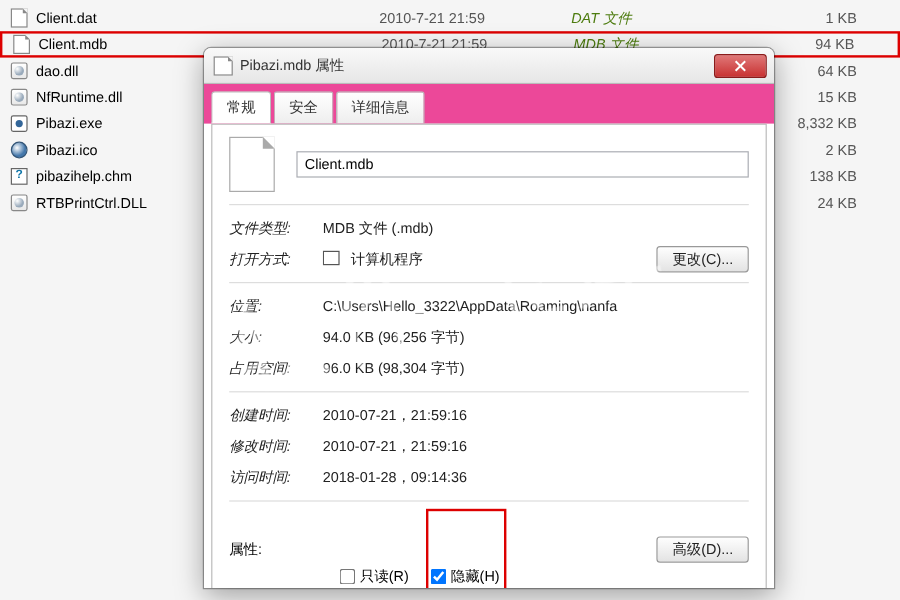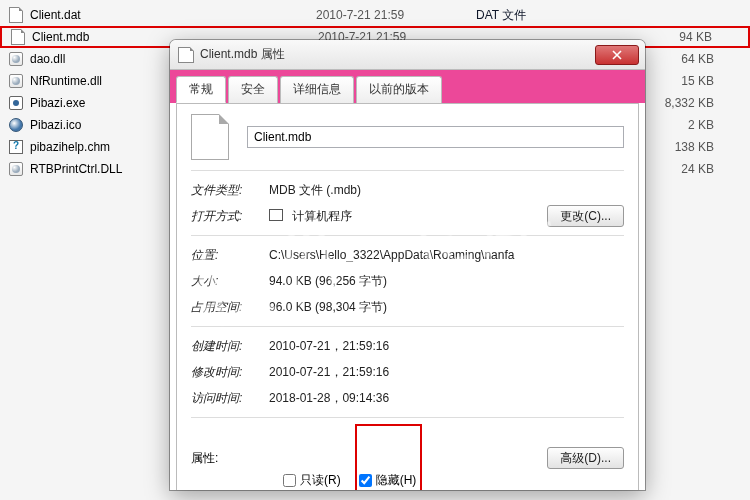--- a/index.html
+++ b/index.html
@@ -4,21 +4,21 @@
 <style>
 * { box-sizing: border-box; margin: 0; padding: 0; font-family: "Microsoft YaHei", "SimSun", Tahoma, sans-serif; }
 body { width: 750px; height: 500px; background: #f5f5f5; position: relative; overflow: hidden; font-size: 12px; color: #000; }
 
 
 .file-list { position: absolute; left: 0; top: 0; width: 750px; padding: 4px 0; }
 .file-row { display: flex; align-items: center; height: 22px; padding: 0 6px; }
 .file-row .icon-cell { width: 20px; text-align: center; }
 .file-row .name-cell { flex: 0 0 290px; padding-left: 4px; white-space: nowrap; overflow: hidden; }
 .file-row .date-cell { flex: 0 0 160px; color: #555; }
-.file-row .type-cell { flex: 0 0 120px; color: #0f172a; }
+.file-row .type-cell { flex: 0 0 120px; color: #4d7c0f; font-style: italic; }
 .file-row .size-cell { flex: 1; text-align: right; padding-right: 30px; color: #555; }
 .highlight-red { border: 2px solid #d00; }
 .file-icon-generic { width: 14px; height: 16px; display: inline-block; border: 1px solid #888; background: #fff; position: relative; vertical-align: middle; }
 .file-icon-generic::after { content: ""; position: absolute; top: -1px; right: -1px; border-top: 4px solid #f5f5f5; border-left: 4px solid #888; }
 .file-icon-dll { width: 14px; height: 14px; display: inline-block; background: linear-gradient(#fff,#e8e8e8); border: 1px solid #888; border-radius: 2px; vertical-align: middle; position: relative; }
 .file-icon-dll::after { content: ""; position: absolute; width: 8px; height: 8px; left: 2px; top: 2px; background: radial-gradient(circle at 30% 30%, #fff, #9ab 60%); border-radius: 50%; }
 .file-icon-exe { width: 14px; height: 14px; display: inline-block; background: #fff; border: 1px solid #666; border-radius: 2px; vertical-align: middle; position: relative; }
 .file-icon-exe::before { content: ""; position: absolute; width: 6px; height: 6px; left: 3px; top: 3px; background: #369; border-radius: 50%; }
 .file-icon-chm { width: 14px; height: 14px; display: inline-block; background: #fff; border: 1px solid #666; vertical-align: middle; position: relative; }
 .file-icon-chm::before { content: "?"; position: absolute; left: 3px; top: -1px; font-size: 10px; color: #17a; font-weight: bold; }
@@ -62,25 +62,27 @@
 </style>
 </head>
 <body>
 
 <div class="file-list" id="file-list-container">
     <div class="file-row">
       <span class="icon-cell"><span class="file-icon-generic"></span></span>
       <span class="name-cell">Client.dat</span>
       <span class="date-cell">2010-7-21 21:59</span>
       <span class="type-cell">DAT 文件</span>
+      <span class="size-cell">1 KB</span>
     </div>
     <div class="file-row highlight-red">
       <span class="icon-cell"><span class="file-icon-generic"></span></span>
       <span class="name-cell">Client.mdb</span>
       <span class="date-cell">2010-7-21 21:59</span>
+      <span class="type-cell">MDB 文件</span>
       <span class="size-cell">94 KB</span>
     </div>
     <div class="file-row">
       <span class="icon-cell"><span class="file-icon-dll"></span></span>
       <span class="name-cell">dao.dll</span>
       <span class="date-cell"></span>
       <span class="type-cell"></span>
       <span class="size-cell">64 KB</span>
     </div>
     <div class="file-row">
@@ -116,33 +118,32 @@
       <span class="name-cell">RTBPrintCtrl.DLL</span>
       <span class="date-cell"></span>
       <span class="type-cell"></span>
       <span class="size-cell">24 KB</span>
     </div>
   </div>
 
 <div class="dialog">
   <div class="titlebar">
     <span class="tb-icon file-icon-generic"></span>
-    <span class="tb-title">Client.mdb 属性</span>
+    <span class="tb-title">Pibazi.mdb 属性</span>
     <div class="close-btn">
       <svg width="10" height="10" viewBox="0 0 10 10">
           <path d="M1 1 L9 9 M9 1 L1 9" stroke="#fff" stroke-width="1.6"></path>
         </svg>
     </div>
   </div>
 
   <div class="tabstrip">
     <div class="tab active">常规</div>
     <div class="tab">安全</div>
     <div class="tab">详细信息</div>
-    <div class="tab">以前的版本</div>
   </div>
 
   <div class="tab-body">
     <div class="head-row">
       <div class="big-icon"></div>
       <input class="filename-box" value="Client.mdb" style="">
     </div>
 
     <div class="sep"></div>
 

